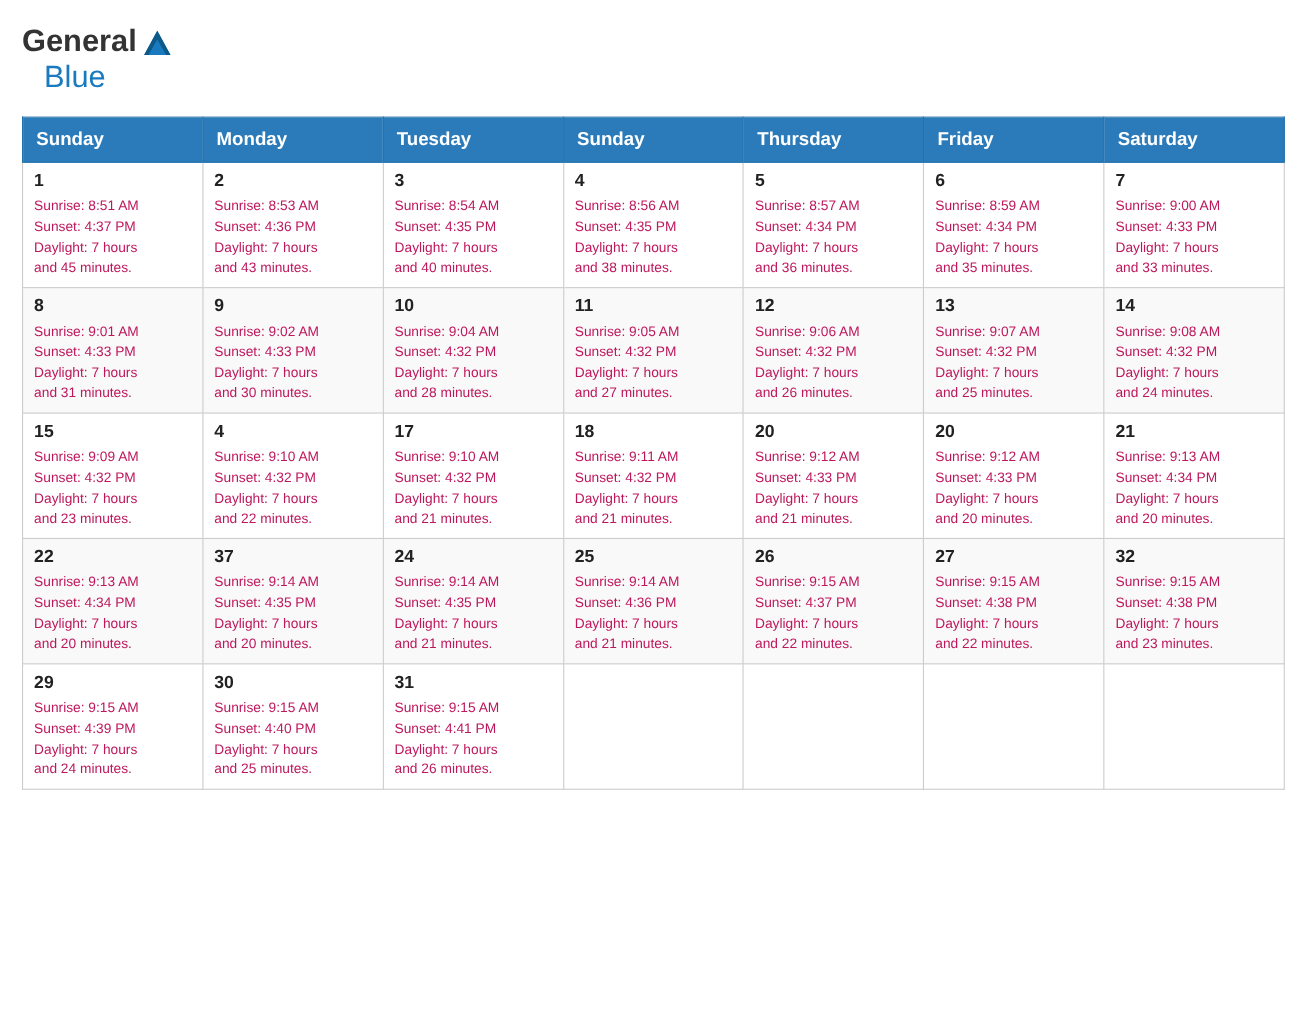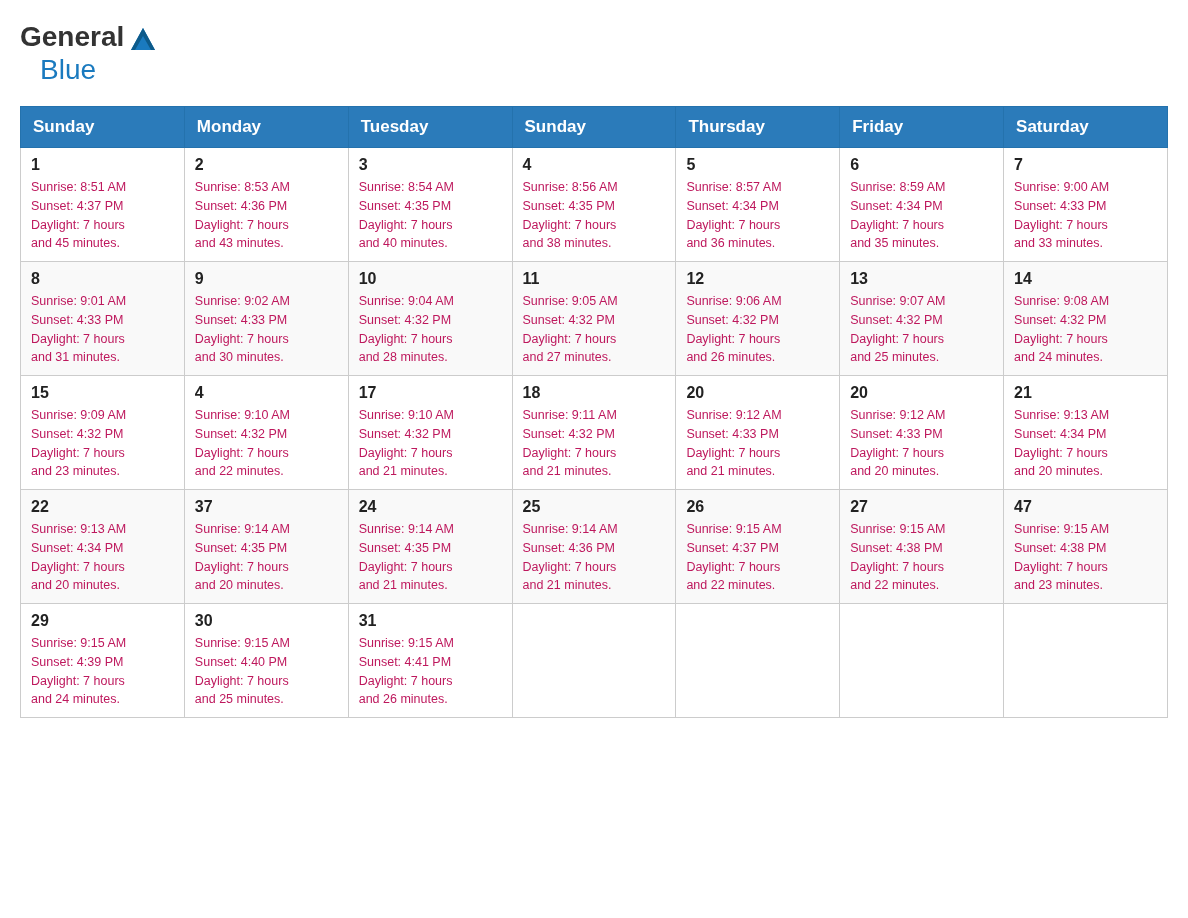--- a/index.html
+++ b/index.html
@@ -337,21 +337,21 @@
       </td>
         <td>
         <span class="day-number">27</span>
         <div class="day-info">
           Sunrise: 9:15 AM<br>
           Sunset: 4:38 PM<br>
           Daylight: 7 hours<br>and 22 minutes.
         </div>
       </td>
         <td>
-        <span class="day-number">47</span>
+        <span class="day-number">32</span>
         <div class="day-info">
           Sunrise: 9:15 AM<br>
           Sunset: 4:38 PM<br>
           Daylight: 7 hours<br>and 23 minutes.
         </div>
       </td>
       </tr>
       <tr>
         <td>
         <span class="day-number">29</span>

